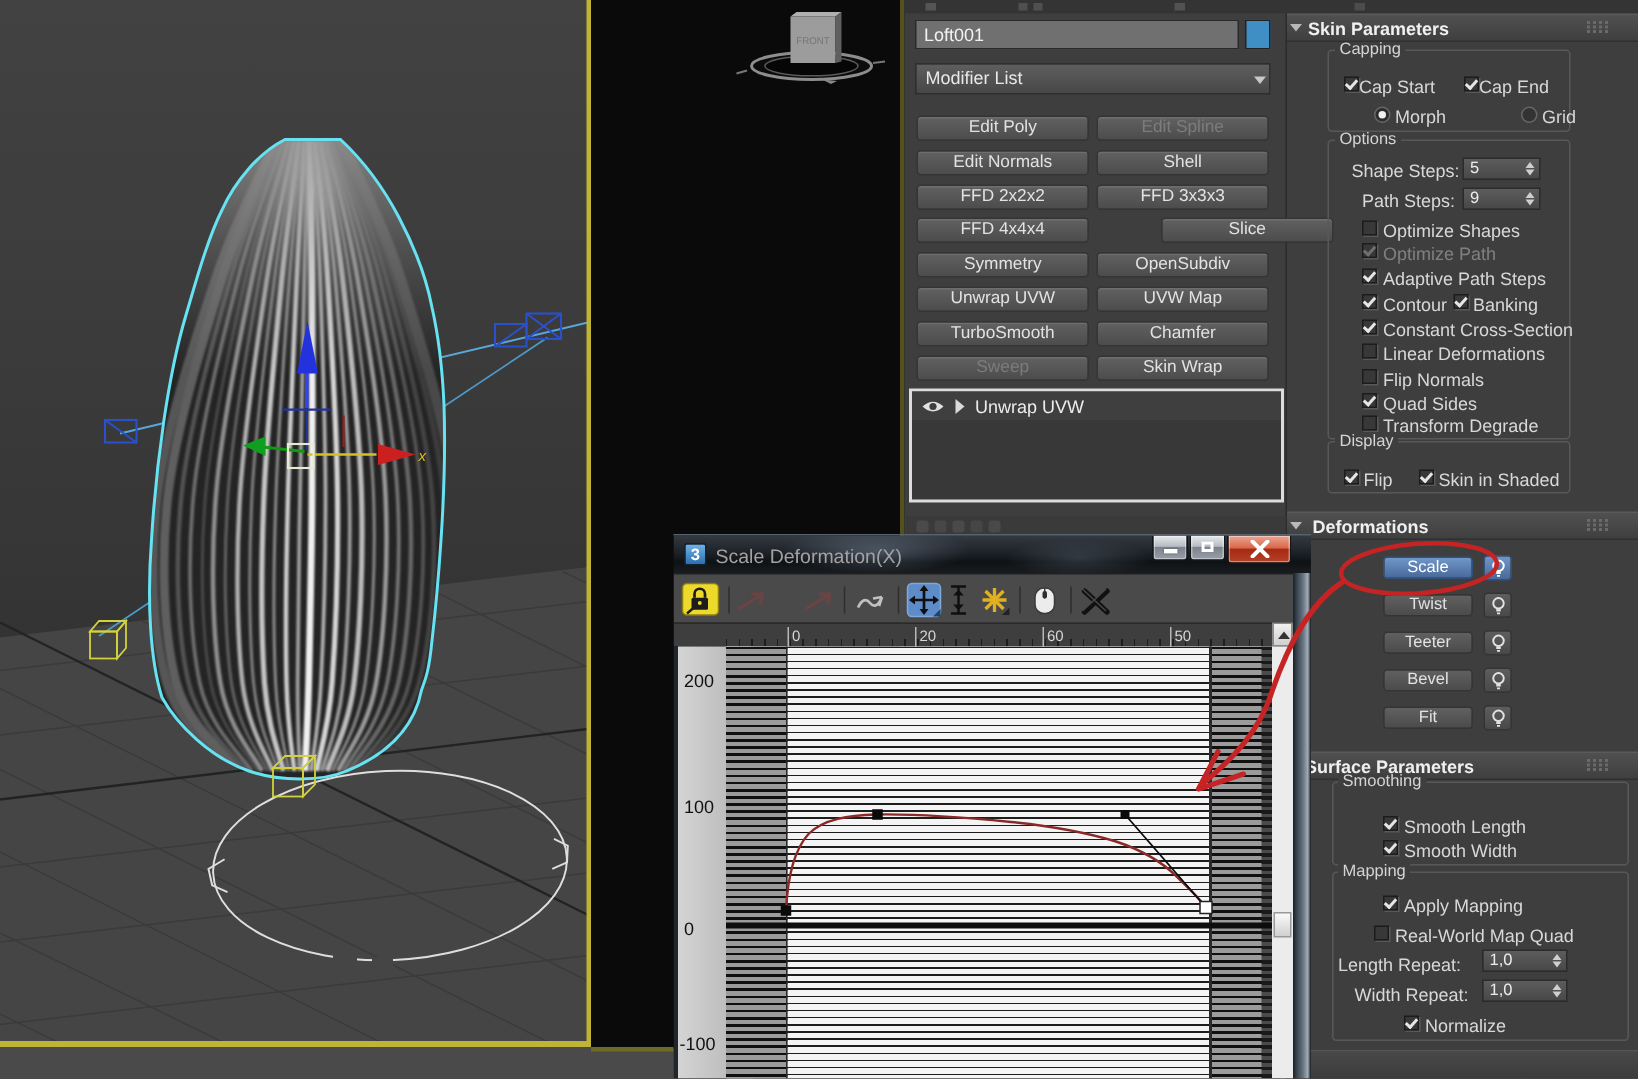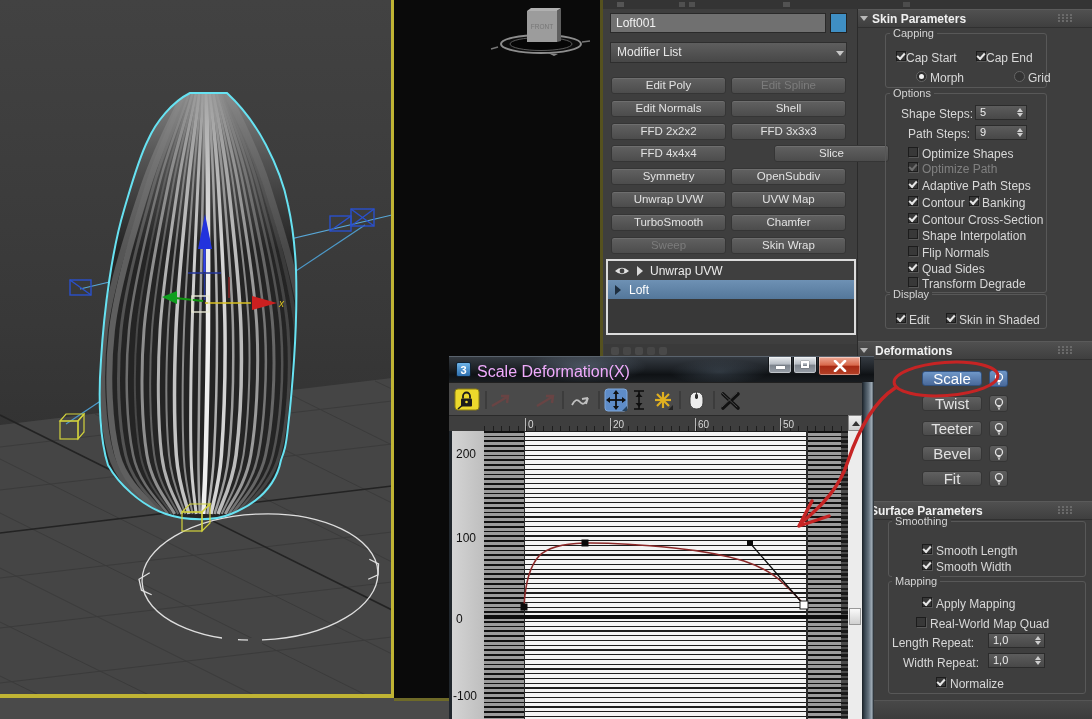--- a/index.html
+++ b/index.html
@@ -24,21 +24,21 @@
 
 .rh{position:absolute;left:858px;width:234px;height:19px;background:linear-gradient(#505050,#3f3f3f);border-top:1px solid #5a5a5a;border-bottom:1px solid #303030;font-size:12px;font-weight:bold;color:#f0f0f0;line-height:18px}
 .rt{position:absolute;width:0;height:0;border-left:4px solid transparent;border-right:4px solid transparent;border-top:5px solid #b8b8b8}
 .grip{position:absolute;width:2px;height:2px;background:#6a6a6a;box-shadow:4px 0 #6a6a6a,8px 0 #6a6a6a,12px 0 #6a6a6a,0 3px #6a6a6a,4px 3px #6a6a6a,8px 3px #6a6a6a,12px 3px #6a6a6a,0 6px #6a6a6a,4px 6px #6a6a6a,8px 6px #6a6a6a,12px 6px #6a6a6a}
 
 .spin{position:absolute;background:linear-gradient(#5c5c5c,#484848);border:1px solid #2b2b2b;color:#ececec;font-size:11px;line-height:13px;padding-left:4px}
 .ud{position:absolute;right:1px;top:1px;width:10px;height:11px}
 .ud::before{content:"";display:block;margin:1px auto 1px;width:0;height:0;border-left:3px solid transparent;border-right:3px solid transparent;border-bottom:4px solid #cfcfcf}
 .ud::after{content:"";display:block;margin:0 auto;width:0;height:0;border-left:3px solid transparent;border-right:3px solid transparent;border-top:4px solid #cfcfcf}
 
-.db{position:absolute;left:922px;width:60px;height:15px;background:linear-gradient(#606060,#4b4b4b);border:1px solid #353535;border-radius:3px;color:#e2e2e2;font-size:15px;text-align:center;line-height:13px}
+.db{position:absolute;left:922px;width:60px;height:15px;background:linear-gradient(#606060,#4b4b4b);border:1px solid #353535;border-radius:3px;color:#e2e2e2;font-size:11px;text-align:center;line-height:13px}
 .db.sel{background:linear-gradient(#6f97c8,#49699a);border-color:#31517d;color:#fff}
 .bulb{position:absolute;left:989px;width:19px;height:17px;background:linear-gradient(#5d5d5d,#494949);border:1px solid #353535;border-radius:3px}
 .bulb.sel{background:linear-gradient(#6f97c8,#49699a);border-color:#31517d}
 .bulb svg{position:absolute;left:3px;top:1px}
 .wbtn{position:absolute;top:0;height:17px;border:1px solid #14171a;border-top:none;background:linear-gradient(#e8ebee 0%,#b6bcc4 45%,#7c838c 50%,#989fa8 100%);border-radius:0 0 3px 3px;box-shadow:inset 0 0 0 1px rgba(255,255,255,.4)}
 .wbtn.cls{background:linear-gradient(#eda895 0%,#d9694c 45%,#a82a14 52%,#b44228 100%)}
 </style></head>
 <body>
 <div id="root">
 
@@ -235,24 +235,20 @@
 <div class="pb" style="left:731px;top:237px">Skin Wrap</div>
 <div class="abs" style="left:606px;top:259px;width:250px;height:76px;background:#383838;border:2px solid #dcdcdc">
  <div class="abs" style="left:0;top:0;width:246px;height:19px;background:#3f3f3f">
   <svg class="abs" style="left:6px;top:5px" width="16" height="10" viewBox="0 0 16 10">
             <path d="M1,5 Q8,-1.5 15,5 Q8,11.5 1,5 Z" fill="#e2e2e2"></path>
             <circle cx="8" cy="5" r="2.4" fill="#3f3f3f"></circle>
           </svg>
   <div class="abs" style="left:29px;top:5px;width:0;height:0;border-top:5px solid transparent;border-bottom:5px solid transparent;border-left:6px solid #dadada"></div>
   <div class="abs" style="left:42px;top:3px;font-size:12px;color:#ececec">Unwrap UVW</div>
  </div>
- <div class="abs" style="left:0;top:19px;width:246px;height:19px;background:linear-gradient(#6e91b4,#54779a)">
-  <div class="abs" style="left:7px;top:5px;width:0;height:0;border-top:5px solid transparent;border-bottom:5px solid transparent;border-left:6px solid #1e2e3e"></div>
-  <div class="abs" style="left:21px;top:3px;font-size:12px;color:#fff">Loft</div>
- </div>
 </div>
 <div class="abs" style="left:604px;top:344px;width:253px;height:12px;background:#3a3a3a">
  <div class="abs" style="left:7px;top:3px;width:8px;height:8px;background:#4a4a4a;border-radius:2px"></div>
  <div class="abs" style="left:19px;top:3px;width:8px;height:8px;background:#474747;border-radius:2px"></div>
  <div class="abs" style="left:31px;top:3px;width:8px;height:8px;background:#4a4a4a;border-radius:2px"></div>
  <div class="abs" style="left:43px;top:3px;width:8px;height:8px;background:#464646;border-radius:2px"></div>
  <div class="abs" style="left:55px;top:3px;width:8px;height:8px;background:#494949;border-radius:2px"></div>
 </div>
 </div>
 <div id="rightpanel">
@@ -280,33 +276,33 @@
       <div class="lb" style="left:922px;top:148px">Optimize Shapes</div>
 <div class="chk g" style="left:908px;top:162px"></div>
       <div class="lb lbg" style="left:922px;top:163px">Optimize Path</div>
 <div class="chk c" style="left:908px;top:179px"></div>
       <div class="lb" style="left:922px;top:180px">Adaptive Path Steps</div>
 <div class="chk c" style="left:908px;top:196px"></div>
       <div class="lb" style="left:922px;top:197px">Contour</div>
 <div class="chk c" style="left:969px;top:196px"></div>
       <div class="lb" style="left:982px;top:197px">Banking</div>
 <div class="chk c" style="left:908px;top:213px"></div>
-      <div class="lb" style="left:922px;top:214px">Contour Cross-Section</div>
+      <div class="lb" style="left:922px;top:214px">Constant Cross-Section</div>
 <div class="chk" style="left:908px;top:229px"></div>
-      <div class="lb" style="left:922px;top:230px">Shape Interpolation</div>
+      <div class="lb" style="left:922px;top:230px">Linear Deformations</div>
 <div class="chk" style="left:908px;top:246px"></div>
       <div class="lb" style="left:922px;top:247px">Flip Normals</div>
 <div class="chk c" style="left:908px;top:262px"></div>
       <div class="lb" style="left:922px;top:263px">Quad Sides</div>
 <div class="chk" style="left:908px;top:277px"></div>
       <div class="lb" style="left:922px;top:278px">Transform Degrade</div>
 <div class="grp" style="left:885px;top:294px;width:162px;height:35px"></div>
 <div class="glb" style="left:890px;top:289px">Display</div>
 <div class="chk c" style="left:896px;top:313px"></div>
-      <div class="lb" style="left:909px;top:314px">Edit</div>
+      <div class="lb" style="left:909px;top:314px">Flip</div>
 <div class="chk c" style="left:946px;top:313px"></div>
       <div class="lb" style="left:959px;top:314px">Skin in Shaded</div>
 
 <div class="rh" style="top:341px"><span style="margin-left:17px">Deformations</span></div>
 <div class="rt" style="left:860px;top:348px"></div>
 <div class="grip" style="left:1058px;top:346px"></div>
 <div class="db sel" style="top:371px">Scale</div>
       <div class="bulb sel" style="top:370px">
         <svg width="12" height="14" viewBox="0 0 12 14">
           <circle cx="6" cy="5.2" r="3.5" fill="none" stroke="#fff" stroke-width="1.3"></circle>
@@ -367,21 +363,21 @@
 <div class="abs" style="left:853px;top:680px;width:4px;height:39px;background:#8a8a8a"></div>
 </div>
 
 <div class="abs" id="win" style="left:449px;top:356px;width:425px;height:363px;overflow:hidden;border-top:1px solid #5a636d">
 
  <div class="abs" style="left:0;top:0;width:425px;height:25px;background:linear-gradient(#343a41,#1e2227 45%,#0f1215 70%,#181c20)">
   <div class="abs" style="left:60px;top:0;width:150px;height:25px;background:radial-gradient(ellipse 90px 22px at 50% 40%,rgba(140,160,185,.38),rgba(0,0,0,0) 70%)"></div>
   <div class="abs" style="left:210px;top:0;width:120px;height:25px;background:radial-gradient(ellipse 70px 18px at 50% 60%,rgba(120,140,160,.28),rgba(0,0,0,0) 70%)"></div>
  </div>
  <div class="abs" style="left:7px;top:5px;width:15px;height:15px;background:linear-gradient(#6db3e8,#2d6faf);border:1px solid #123;border-radius:2px;color:#fff;font-size:11px;font-weight:bold;text-align:center;line-height:14px">3</div>
- <div class="abs" style="left:28px;top:6px;font-size:16px;color:#f0abfc">Scale Deformation(X)</div>
+ <div class="abs" style="left:28px;top:6px;font-size:13px;color:#a3a3a3">Scale Deformation(X)</div>
  <div class="wbtn" style="left:319px;width:24px">
         <div class="abs" style="left:7px;top:9px;width:9px;height:3px;background:#fff;box-shadow:0 0 1px #333"></div>
       </div>
  <div class="wbtn" style="left:344px;width:24px">
         <div class="abs" style="left:7px;top:4px;width:8px;height:7px;border:2px solid #fff;box-shadow:0 0 1px #333"></div>
       </div>
  <div class="wbtn cls" style="left:369px;width:43px;height:19px">
   <svg class="abs" style="left:14px;top:3px" width="14" height="12" viewBox="0 0 14 12">
           <path d="M2,1 L12,11 M12,1 L2,11" stroke="#fff" stroke-width="2.6" stroke-linecap="round"></path>
         </svg>

